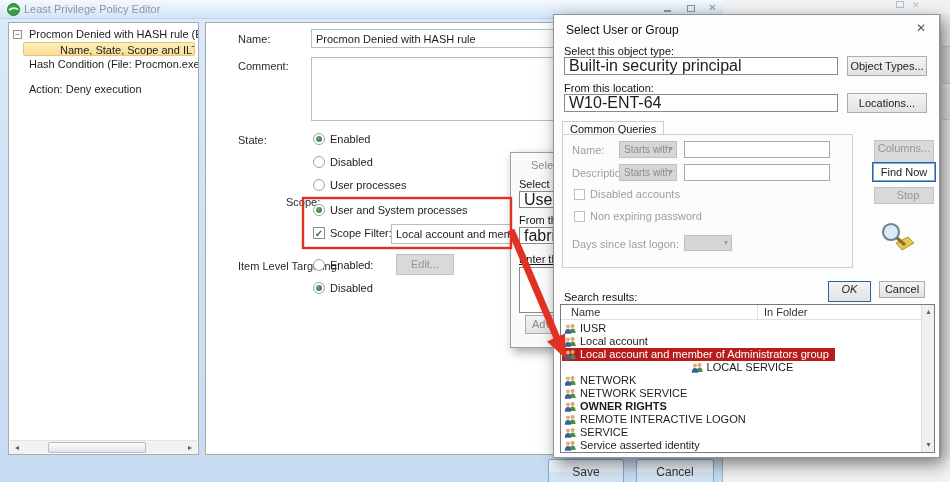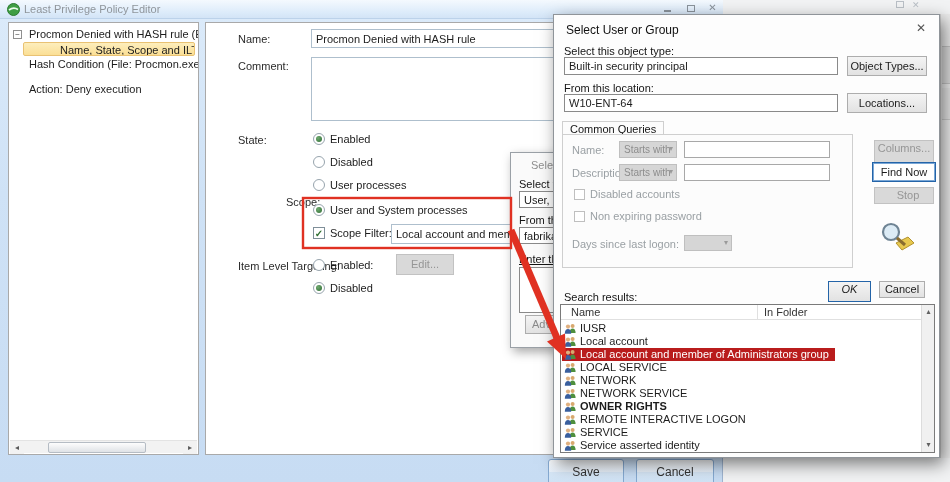--- a/index.html
+++ b/index.html
@@ -56,21 +56,21 @@
     background:linear-gradient(180deg,#fafcfe,#e7f0fa 50%,#d7e7f7 51%,#cfe2f5); text-align:center;
     line-height:24px; font-size:12px; color:#333; }
 
   
   #small-dialog { left:510px; top:152px; width:150px; height:196px; background:#fafafa;
     border:1px solid #9aa0a6; box-shadow:3px 4px 10px rgba(0,0,0,.35); z-index:10; overflow:hidden; }
   #big-dialog { left:553px; top:14px; width:387px; height:444px; background:#fdfdfd;
     border:1px solid #8f9499; box-shadow:4px 6px 16px rgba(0,0,0,.5); z-index:20; }
 
   .dtb { position:absolute; background:#fff; border:1px solid #8a8a8a; font-family:"Liberation Sans",sans-serif;
-    font-size:11px; color:#1c1c1c; padding:1px 4px; outline:none; }
+    font-size:16px; color:#1c1c1c; padding:1px 4px; outline:none; }
   .dlabel { position:absolute; color:#141414; }
   .dlabel.dis { color:#9aa0a4; }
   .drop { position:absolute; background:#d6d6d6; border:1px solid #bfbfbf; color:#8d8d8d; font-size:10px;
     padding:2px 4px; }
   .drop .chev { position:absolute; right:3px; top:2px; font-size:8px; color:#9a9a9a; }
 
   .groupbox { position:absolute; border:1px solid #cfcfcf; background:#fcfcfc; }
   .tab { position:absolute; background:#fcfcfc; border:1px solid #cfcfcf; border-bottom:none; padding:1px 7px 0 7px;
     font-size:11px; color:#141414; }
 
@@ -263,21 +263,21 @@
     </div>
     <div class="lrow sel" style="top:43px;width:273px;">
       <svg width="13" height="11" viewBox="0 0 13 11">
           <circle cx="8.6" cy="3" r="2" fill="#d8a86e"></circle>
           <path d="M5.6 10 C5.6 7 7 5.6 8.6 5.6 C10.2 5.6 11.6 7 11.6 10 Z" fill="#4e8f3e"></path>
           <circle cx="4" cy="3.6" r="2.1" fill="#e0b080"></circle>
           <path d="M0.8 10.8 C0.8 7.4 2.3 6 4 6 C5.7 6 7.2 7.4 7.2 10.8 Z" fill="#3a5f9e"></path>
         </svg>
       <span>Local account and member of Administrators group</span>
     </div>
-    <div class="lrow" style="top:56px;width:358px;">
+    <div class="lrow" style="top:56px;width:358px;justify-content:center;">
       <svg width="13" height="11" viewBox="0 0 13 11">
           <circle cx="8.6" cy="3" r="2" fill="#d8a86e"></circle>
           <path d="M5.6 10 C5.6 7 7 5.6 8.6 5.6 C10.2 5.6 11.6 7 11.6 10 Z" fill="#4e8f3e"></path>
           <circle cx="4" cy="3.6" r="2.1" fill="#e0b080"></circle>
           <path d="M0.8 10.8 C0.8 7.4 2.3 6 4 6 C5.7 6 7.2 7.4 7.2 10.8 Z" fill="#3a5f9e"></path>
         </svg>
       <span>LOCAL SERVICE</span>
     </div>
     <div class="lrow" style="top:69px;width:358px;">
       <svg width="13" height="11" viewBox="0 0 13 11">

